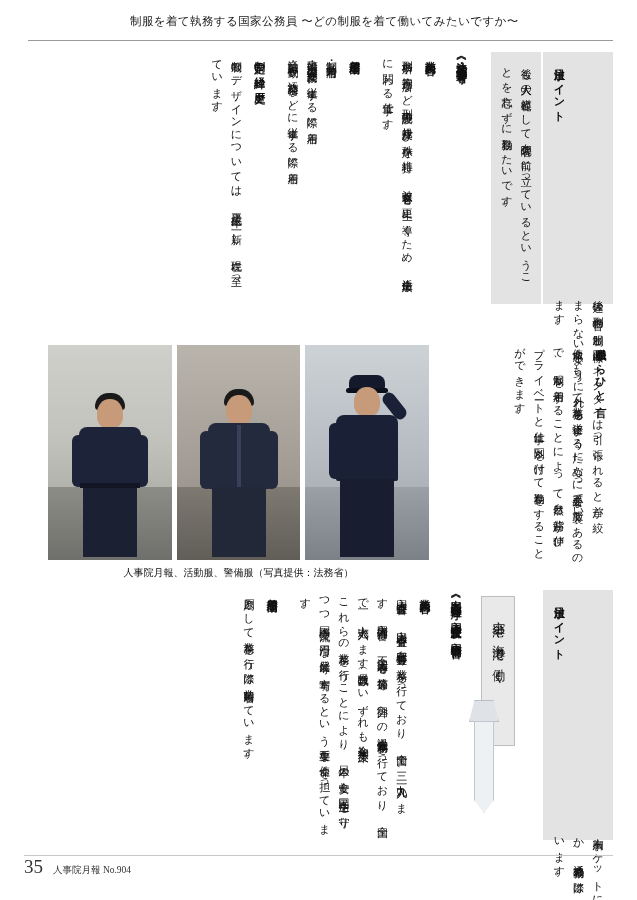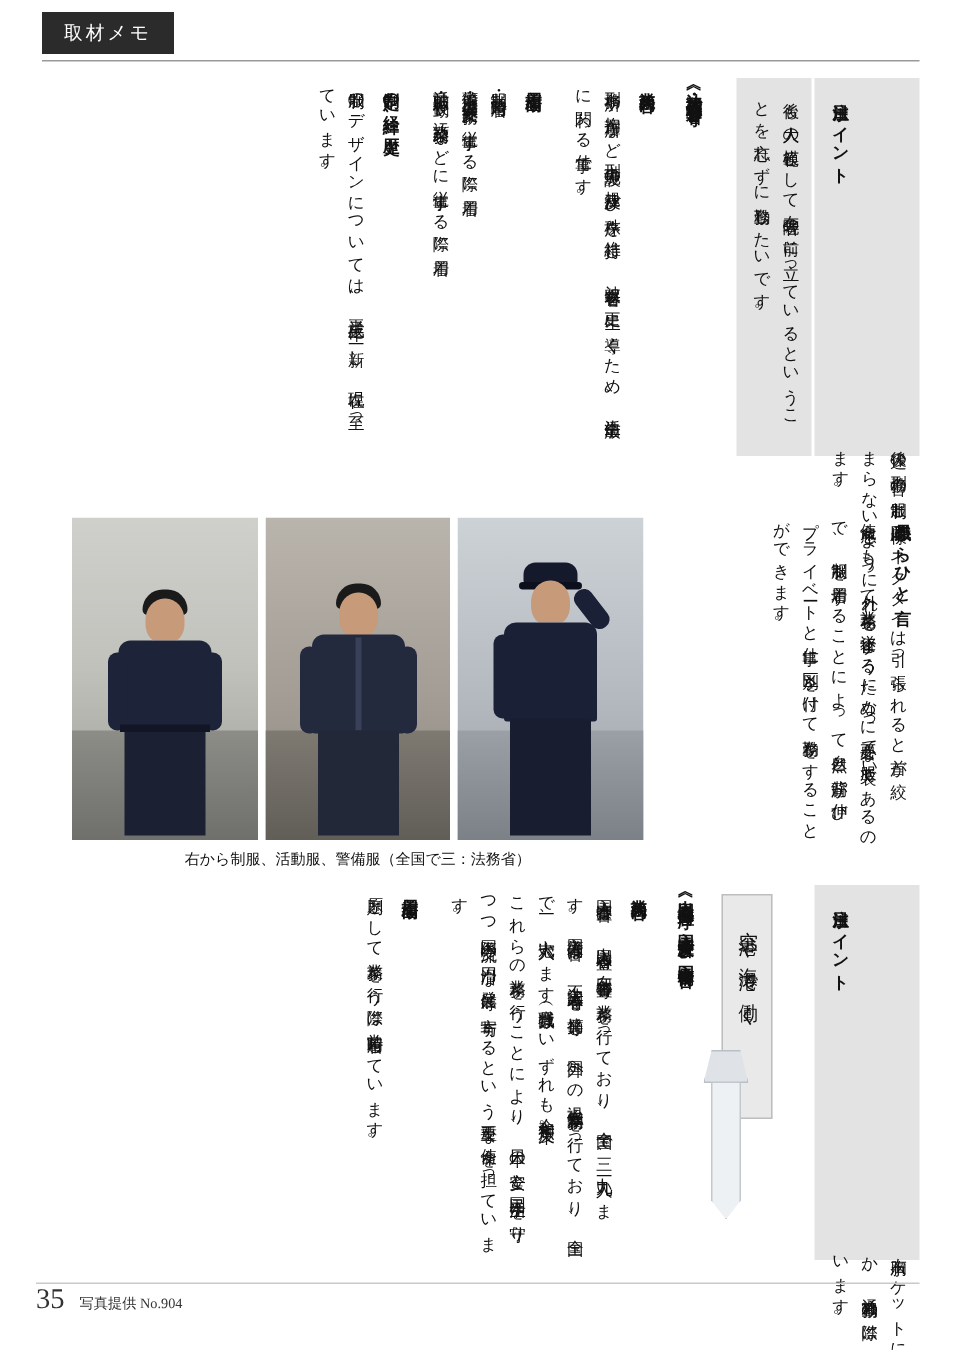--- a/index.html
+++ b/index.html
@@ -171,21 +171,21 @@
     color: #333;
   }
   .footer-rule {
     position:absolute; left:24px; right:24px; bottom:44px; height:1px; background:#c9c9c9;
   }
 </style>
 </head>
 <body>
 
 <div class="header">
-  <div class="header-tab">取材メモ</div>
+  <div class="header-title">制服を着て執務する国家公務員 〜どの制服を着て働いてみたいですか〜</div>
   <div class="header-rule"></div>
 </div>
 
 <div class="sec-top">
 
   <div class="shaded" style="height:252px;">
     <div class="vtext bold" style="height:232px;">注目ポイント</div>
     <div class="vtext" style="height:232px;">後述の刑務官の制服と同様にネクタイは引っ張られると首が絞まらないように外れるようになっています。</div>
   </div>
 
@@ -266,21 +266,21 @@
       <div class="head" style="top:42px;"></div>
       <div class="shirt" style="top:70px;height:15px;background:#dfe6ee;"></div>
       <div class="tie" style="top:72px;height:22px;background:#2e3a55;"></div>
       <div class="body-uniform" style="top:70px;height:66px;background:#1a2036;"></div>
       <div class="arm" style="top:46px;right:28px;height:30px;background:#1a2036;transform:rotate(-38deg);"></div>
       <div class="arm" style="top:78px;left:24px;height:56px;background:#1a2036;"></div>
       <div class="legs" style="top:134px;height:78px;background:#181d30;"></div>
     </div>
   </div>
 </div>
-<div class="photo-caption">右から制服、活動服、警備服（全国で三：法務省）</div>
+<div class="photo-caption">人事院月報、活動服、警備服（写真提供：法務省）</div>
 
 <div class="sec-bottom">
 
   <div class="shaded" style="height:250px;">
     <div class="vtext bold" style="height:232px;">注目ポイント</div>
     <div class="vtext" style="height:232px;">右胸ポケットに非常を知らせる呼子笛を携帯しているほか、通常勤務の際は、警棒などの警備用具は装着せず被収容者と向き合っています。</div>
   </div>
 
   <div style="width:28px;"></div>
 
@@ -307,14 +307,14 @@
 </div>
 
 <div class="tie-illus">
   <div class="tie-knot"></div>
   <div class="tie-body"></div>
 </div>
 
 <div class="footer-rule"></div>
 <div class="footer">
   <span class="page-num">35</span>
-  <span class="footer-text">写真提供  No.904</span>
+  <span class="footer-text">人事院月報  No.904</span>
 </div>
 
 </body></html>

